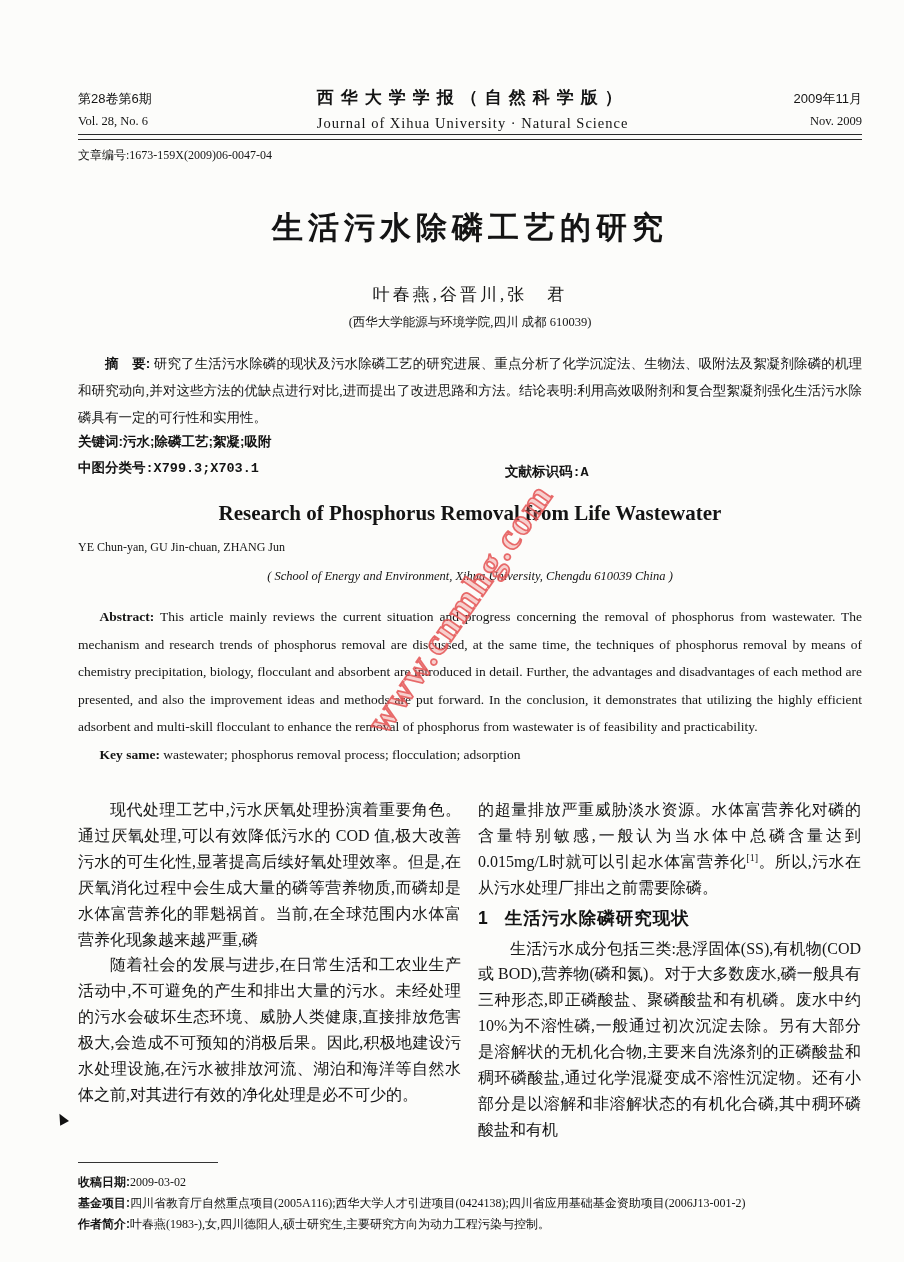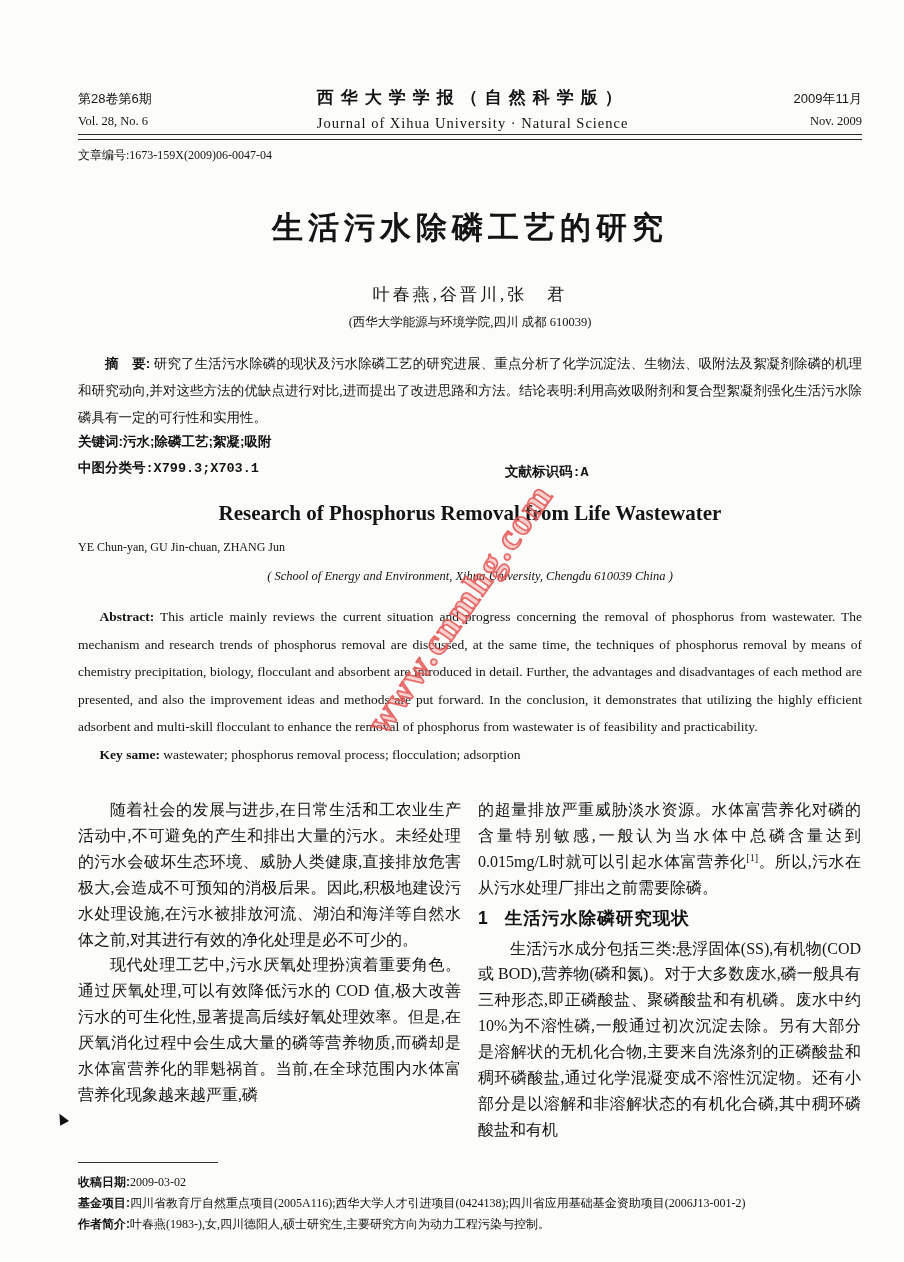--- a/index.html
+++ b/index.html
@@ -127,22 +127,22 @@
   <div class="abs content-x en-authors">YE Chun-yan, GU Jin-chuan, ZHANG Jun</div>
   <div class="abs content-x en-affil">( School of Energy and Environment, Xihua University, Chengdu 610039 China )</div>
 
   <div class="abs content-x en-abstract-wrap">
     <p><b>Abstract:</b> <span>This article mainly reviews the current situation and progress concerning the removal of phosphorus from wastewater. The mechanism and research trends of phosphorus removal are discussed, at the same time, the techniques of phosphorus removal by means of chemistry precipitation, biology, flocculant and absorbent are introduced in detail. Further, the advantages and disadvantages of each method are presented, and also the improvement ideas and methods are put forward. In the conclusion, it demonstrates that utilizing the highly efficient adsorbent and multi-skill flocculant to enhance the removal of phosphorus from wastewater is of feasibility and practicability.</span></p>
     <p class="en-keywords"><b>Key same:</b> <span>wastewater; phosphorus removal process; flocculation; adsorption</span></p>
   </div>
 
   <div class="abs content-x columns">
     <div class="col">
+      <p>现代处理工艺中,污水厌氧处理扮演着重要角色。通过厌氧处理,可以有效降低污水的 COD 值,极大改善污水的可生化性,显著提高后续好氧处理效率。但是,在厌氧消化过程中会生成大量的磷等营养物质,而磷却是水体富营养化的罪魁祸首。当前,在全球范围内水体富营养化现象越来越严重,磷</p>
       <p>随着社会的发展与进步,在日常生活和工农业生产活动中,不可避免的产生和排出大量的污水。未经处理的污水会破坏生态环境、威胁人类健康,直接排放危害极大,会造成不可预知的消极后果。因此,积极地建设污水处理设施,在污水被排放河流、湖泊和海洋等自然水体之前,对其进行有效的净化处理是必不可少的。</p>
-      <p>现代处理工艺中,污水厌氧处理扮演着重要角色。通过厌氧处理,可以有效降低污水的 COD 值,极大改善污水的可生化性,显著提高后续好氧处理效率。但是,在厌氧消化过程中会生成大量的磷等营养物质,而磷却是水体富营养化的罪魁祸首。当前,在全球范围内水体富营养化现象越来越严重,磷</p>
     </div>
     <div class="col">
       <p class="noindent"><span>的超量排放严重威胁淡水资源。水体富营养化对磷的含量特别敏感,一般认为当水体中总磷含量达到0.015mg/L时就可以引起水体富营养化</span><sup>[1]</sup><span>。所以,污水在从污水处理厂排出之前需要除磷。</span></p>
       <div class="section-h">
         <span class="sec-no">1</span><span>生活污水除磷研究现状</span>
       </div>
       <p>生活污水成分包括三类:悬浮固体(SS),有机物(COD 或 BOD),营养物(磷和氮)。对于大多数废水,磷一般具有三种形态,即正磷酸盐、聚磷酸盐和有机磷。废水中约10%为不溶性磷,一般通过初次沉淀去除。另有大部分是溶解状的无机化合物,主要来自洗涤剂的正磷酸盐和稠环磷酸盐,通过化学混凝变成不溶性沉淀物。还有小部分是以溶解和非溶解状态的有机化合磷,其中稠环磷酸盐和有机</p>
     </div>
   </div>
 

